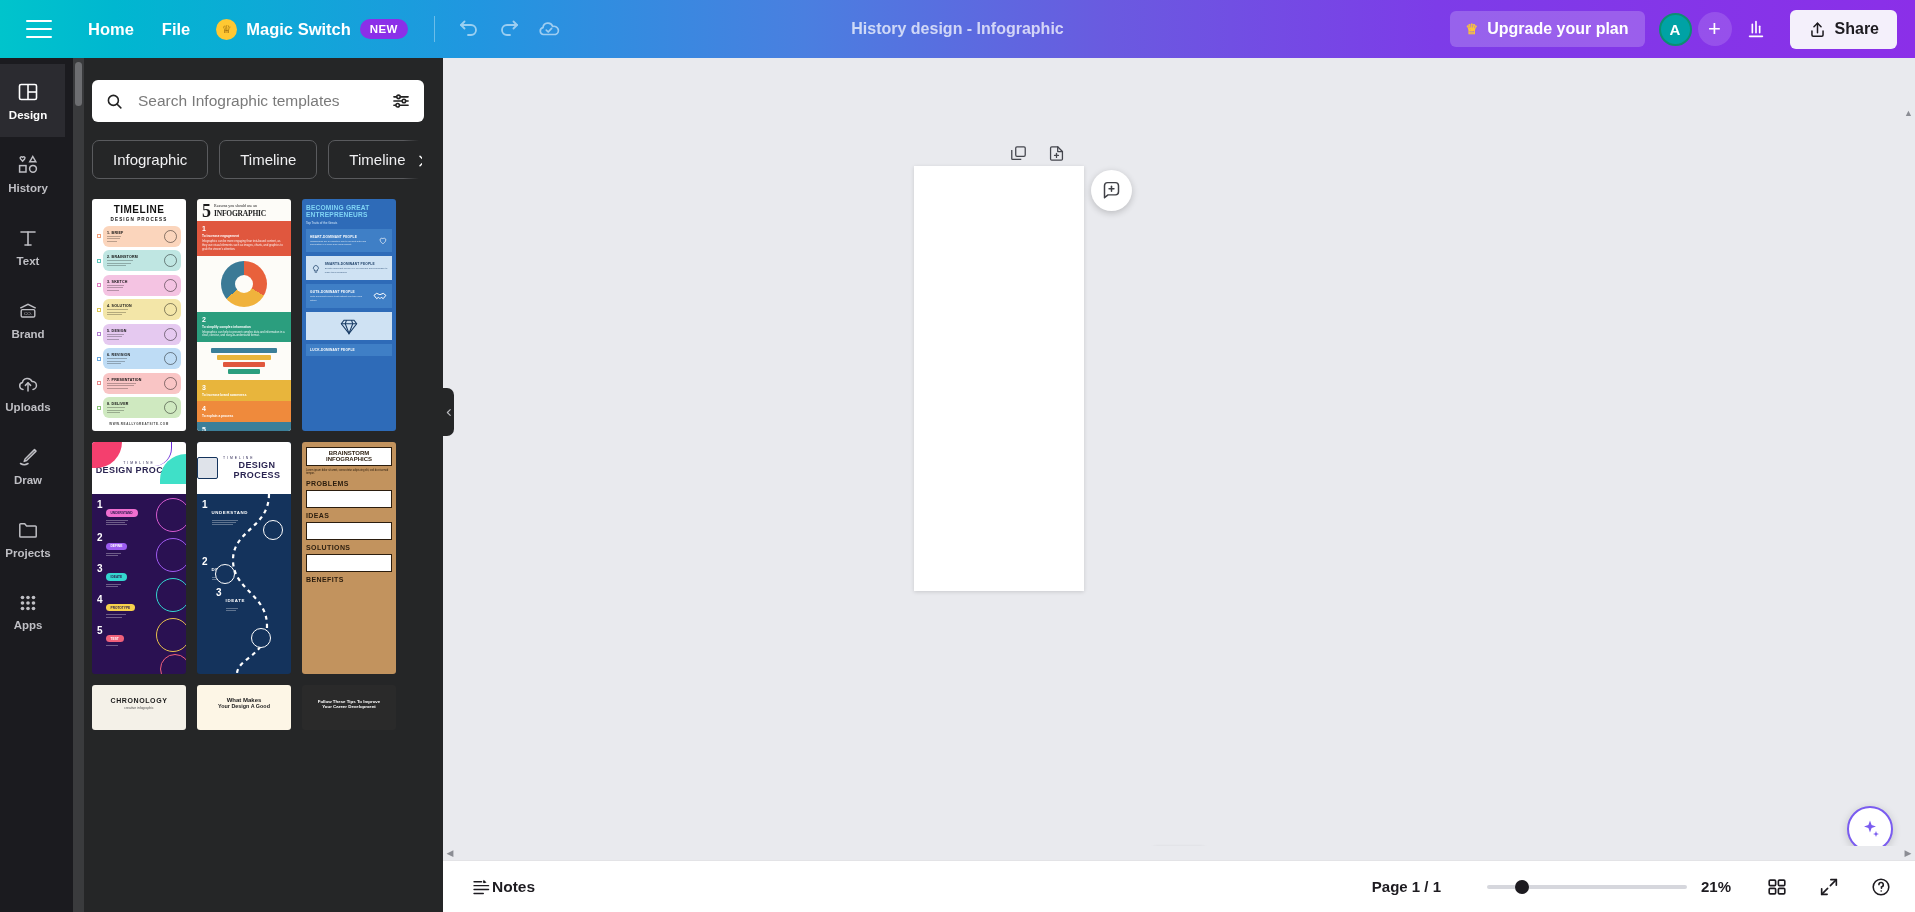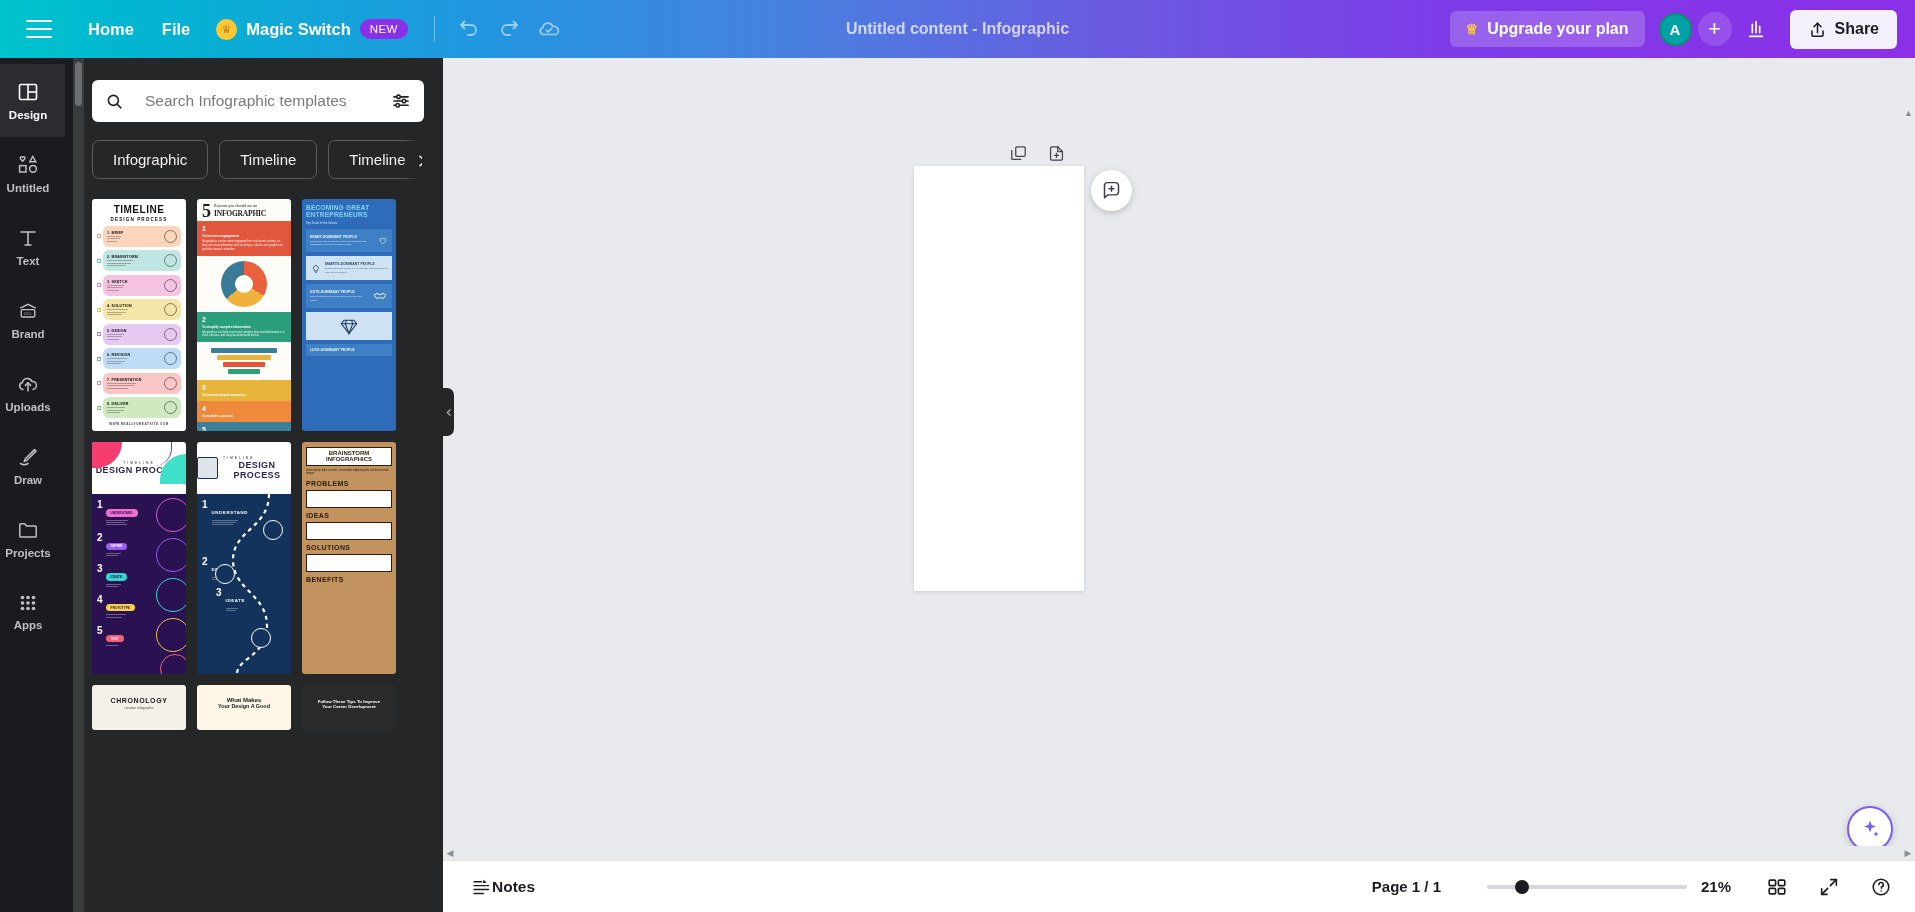--- a/index.html
+++ b/index.html
@@ -21,21 +21,21 @@
   .hamburger { width: 26px; height: 18px; margin-left: 26px; margin-right: 22px;
     display: flex; flex-direction: column; justify-content: space-between; cursor: pointer; }
   .hamburger i { display: block; height: 2px; background: #fff; border-radius: 2px; }
   .nav-link { color: #fff; font-size: 16.5px; font-weight: 600; padding: 8px 14px;
     border-radius: 6px; cursor: pointer; white-space: nowrap; }
   .magic { display: flex; align-items: center; gap: 9px; padding: 8px 12px;
     border-radius: 6px; cursor: pointer; }
   .crown-circle { width: 21px; height: 21px; border-radius: 50%; background: #ffc832;
     display: flex; align-items: center; justify-content: center; font-size: 11px; color: #7a4b00;}
   .magic-label { color: #fff; font-size: 16.5px; font-weight: 700; }
-  .badge-new { background: #8b2fe8; color: #fff; font-size: 11.5px; font-weight: 400;
+  .badge-new { background: #8b2fe8; color: #fff; font-size: 11.5px; font-weight: 700;
     padding: 4px 10px; border-radius: 11px; letter-spacing: .4px; }
   .tb-divider { width: 1px; height: 26px; background: rgba(255,255,255,.35); margin: 0 14px; }
   .ic-btn { width: 40px; height: 40px; border-radius: 6px; display: flex;
     align-items: center; justify-content: center; cursor: pointer; color: #fff; }
   .ic-btn.dim { opacity: .55; }
   .doc-title { position: absolute; left: 50%; transform: translateX(-50%);
     color: rgba(255,255,255,.72); font-size: 16px; font-weight: 600; white-space: nowrap; }
   .right-group { margin-left: auto; display: flex; align-items: center; gap: 4px;
     padding-right: 18px; }
   .upgrade { display: flex; align-items: center; gap: 9px; background: rgba(255,255,255,.2);
@@ -68,21 +68,21 @@
   .panel {
     position: absolute; top: 58px; left: 73px; width: 370px; height: 854px;
     background: #252627; z-index: 20;
   }
   .panel-scroll-track { position: absolute; left: 0; top: 0; width: 11px; height: 854px;
     background: #3a3b3d; }
   .panel-scroll-thumb { position: absolute; left: 2px; top: 4px; width: 7px; height: 44px;
     background: #6d6e71; border-radius: 4px; }
   .search-wrap { padding: 22px 19px 0 19px; }
   .search-box { display: flex; align-items: center; background: #fff;
-    border-radius: 6px; height: 42px; padding: 0 13px; gap: 21px; }
+    border-radius: 6px; height: 42px; padding: 0 13px; gap: 14px; }
   .search-input { flex: 1; border: none; outline: none; font-size: 15.5px;
     color: #333; font-family: "Liberation Sans", sans-serif; background: transparent; }
   .search-input::placeholder { color: #7a7a7a; }
   .tabs { display: flex; margin: 20px 19px 0 19px; position: relative; }
   .tab { flex: 1; text-align: center; color: #cfcfd3; font-size: 15.5px;
     font-weight: 700; padding-bottom: 11px; cursor: pointer; }
   .tab.active { color: #fff; }
   .tab-underline { position: absolute; bottom: 0; left: 0; width: 50%;
     height: 3px; background: #8b5cf6; border-radius: 2px; }
   .chips { display: flex; gap: 11px; margin: 18px 0 0 19px; position: relative;
@@ -260,21 +260,21 @@
       <path d="M20 8H10a5 5 0 1 0 0 10h3"></path>
         <polyline points="16.5,4.5 20,8 16.5,11.5"></polyline>
     </svg>
   </div>
   <div class="ic-btn dim">
     <svg width="24" height="24" viewBox="0 0 24 24" fill="none" stroke="currentColor" stroke-width="1.7" stroke-linecap="round" stroke-linejoin="round">
       <path d="M6.5 17.5A3.5 3.5 0 0 1 6 10.6a5 5 0 0 1 9.7-1.1A3.8 3.8 0 0 1 18.5 17.5z"></path>
       <polyline points="9.3,13.2 11.2,15 14.6,11.3"></polyline>
     </svg>
   </div>
-  <div class="doc-title">Untitled content - Infographic</div>
+  <div class="doc-title">History design - Infographic</div>
   <div class="right-group">
     <div class="upgrade">
       <span style="color:#ffc832;font-size:14px;">♕</span>
       <span>Upgrade your plan</span>
     </div>
     <div class="avatar">A</div>
     <div class="plus-btn">+</div>
     <div class="ic-btn">
       <svg width="22" height="22" viewBox="0 0 24 24" fill="none" stroke="currentColor" stroke-width="1.8" stroke-linecap="round">
         <line x1="5" y1="20" x2="19" y2="20"></line>
@@ -307,21 +307,21 @@
   </div>
   <div class="rail-item">
     <span>
       <svg width="24" height="24" viewBox="0 0 24 24" fill="none" stroke="currentColor" stroke-width="1.5">
         <path d="M6.6 4.2c1.3-1.3 3.1 .3 2 1.7L6.6 8.2 4.5 5.9c-1-1.4.8-3 2.1-1.7z"></path>
         <path d="M16.8 3.5l3 5.2h-6z"></path>
         <rect x="3.6" y="12.6" width="6.4" height="6.4"></rect>
         <circle cx="17" cy="15.8" r="3.4"></circle>
       </svg>
     </span>
-    <span class="rail-label">Untitled</span>
+    <span class="rail-label">History</span>
   </div>
   <div class="rail-item">
     <span>
       <svg width="24" height="24" viewBox="0 0 24 24" fill="none" stroke="currentColor" stroke-width="1.6" stroke-linecap="round">
         <line x1="5" y1="6" x2="19" y2="6"></line>
           <line x1="12" y1="6" x2="12" y2="19"></line>
         <line x1="9" y1="19" x2="15" y2="19"></line>
       </svg>
     </span>
     <span class="rail-label">Text</span>

